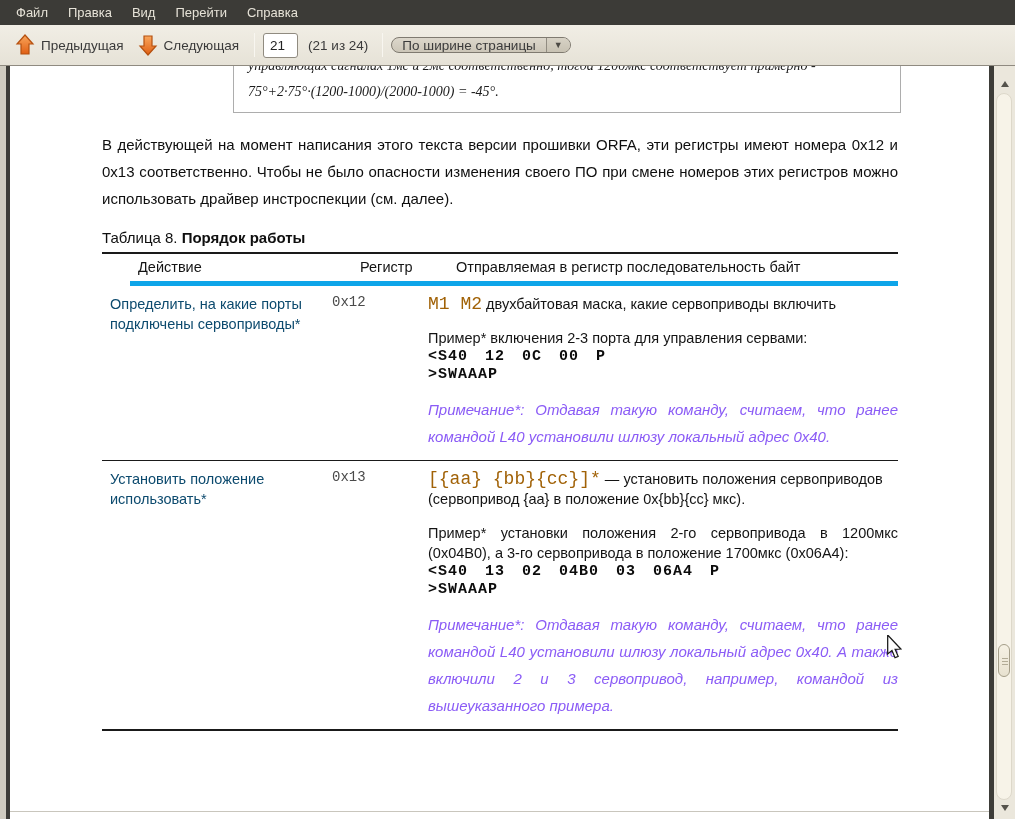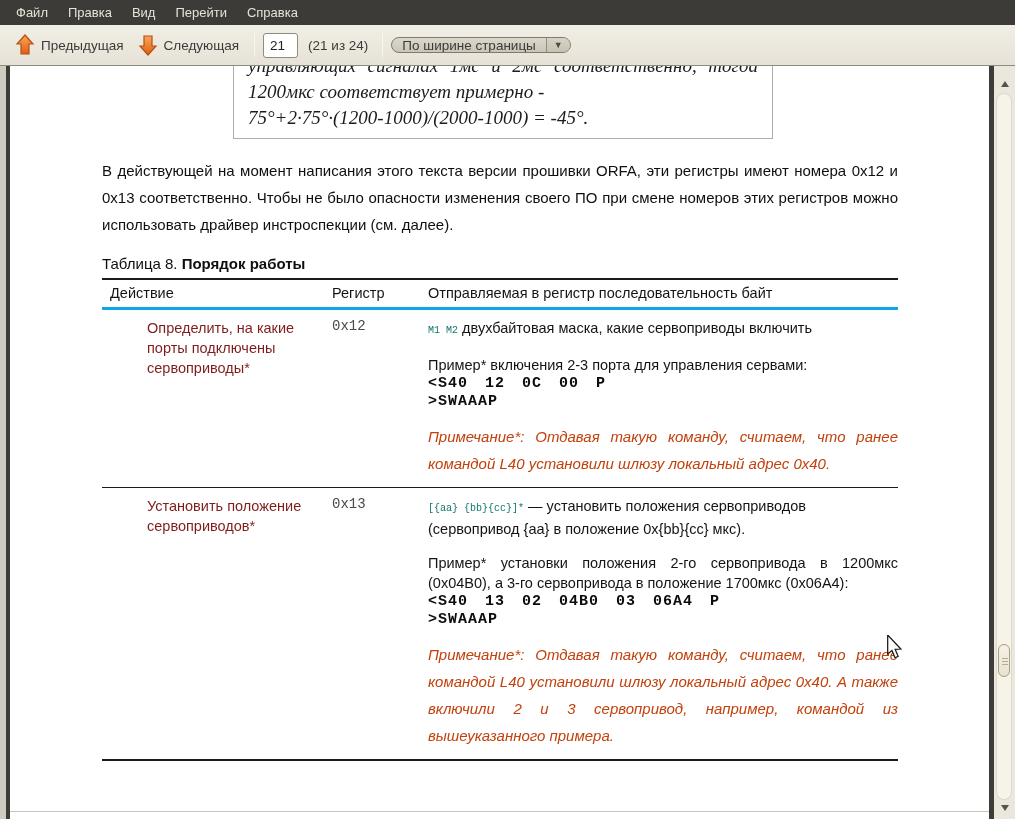--- a/index.html
+++ b/index.html
@@ -33,52 +33,52 @@
   .arrow-svg { display:block; }
 
   
   .docarea { position:relative; flex:1; background:#fff; overflow:hidden; }
   .edge-left-bg   { position:absolute; left:0; top:0; bottom:0; width:6px; background:#cfcbc0; }
   .edge-left-line { position:absolute; left:6px; top:0; bottom:0; width:4px; background:#3d3c38; }
   .edge-right-line{ position:absolute; left:989px; top:0; bottom:0; width:5px; background:#3d3c38; }
 
   .content { position:absolute; left:102px; top:0; width:796px; color:#111; }
 
-  .notebox { margin:-16px 0 0 131px; width:540px; border:1px solid #adadad;
+  .notebox { margin:-16px 0 0 131px; width:668px; border:1px solid #adadad;
              padding:2px 14px 7px 14px;
              font-family:"Liberation Serif",serif; font-style:italic;
-             font-size:19px; line-height:26px; color:#1c1c1c; text-align:justify; }
+             font-size:14px; line-height:26px; color:#1c1c1c; text-align:justify; }
   .notebox span { display:block; }
 
   .para { font-size:15px; line-height:27px; text-align:justify; color:#0f0f0f; }
   .para1 { margin-top:16px; }
   .para2 { margin-top:18px; }
 
   .tcaption { margin-top:17px; font-size:15px; color:#0f0f0f; }
   .tcaption b { font-weight:bold; }
 
   
   .dtable { margin-top:6px; width:796px; border-top:2px solid #1a1a1a; border-bottom:2px solid #1a1a1a; }
   .trow { display:grid; grid-template-columns:230px 96px 470px; }
-  .thead { border-bottom:3px solid #0ea5e9; }
+  .thead { border-bottom:5px solid #0ea5e9;margin-left:28px; }
   .thead .cell { padding:5px 0 6px 0; font-size:14.5px; color:#141414; }
   .thead .c1 { padding-left:8px; }
   .tbody-row { border-bottom:1px solid #1a1a1a; }
   .tbody-row:last-child { border-bottom:none; }
   .cell { font-size:14.5px; }
-  .body-c1 { padding:8px 12px 8px 8px; line-height:20px; color:#7f1d1d;margin-left:37px; }
+  .body-c1 { padding:8px 12px 8px 8px; line-height:20px; color:#0c4a6e; }
   .body-c2 { padding-top:8px; font-family:"Liberation Mono","DejaVu Sans Mono",monospace;
              font-size:14px; color:#4a4a4a; }
   .body-c3 { padding:8px 0 10px 0; line-height:20px; color:#141414; }
-  .mono-inline { font-family:"Liberation Mono","DejaVu Sans Mono",monospace; font-size:10px; color:#0f766e; }
+  .mono-inline { font-family:"Liberation Mono","DejaVu Sans Mono",monospace; font-size:18px; color:#a16207; }
   .example-intro { margin-top:14px; text-align:justify; }
   .codeline { font-family:"Liberation Mono","DejaVu Sans Mono",monospace; font-weight:bold;
               font-size:15px; letter-spacing:1px; word-spacing:7px; color:#0c0c0c; line-height:18px; }
   .tnote { margin-top:12px; font-style:italic; font-size:15px; line-height:27px;
-           text-align:justify; color:#c2410c; }
+           text-align:justify; color:#8b5cf6; }
 
   .bottom-hairline { position:absolute; left:10px; width:979px; top:745px;
                      border-top:1px solid #c9c6bd; }
 
   
   .sbar { position:absolute; right:0; top:0; width:21px; height:100%; background:#ebe7dc; }
   .sb-step { position:absolute; left:0; width:21px; height:14px; display:flex;
              align-items:center; justify-content:center; }
   .sb-step-up { top:11px; }
   .sb-step-down { bottom:4px; }
@@ -169,21 +169,21 @@
           <div class="cell body-c3">
             <div><span class="mono-inline">M1 M2</span><span> двухбайтовая маска, какие сервоприводы включить</span></div>
             <div class="example-intro">Пример* включения 2-3 порта для управления сервами:</div>
             <div class="codeline">&lt;S40 12 0C 00 P</div>
             <div class="codeline">&gt;SWAAAP</div>
             <div class="tnote">Примечание*: Отдавая такую команду, считаем, что ранее командой L40 установили шлюзу локальный адрес 0x40.</div>
           </div>
         </div>
 
         <div class="trow tbody-row">
-          <div class="cell body-c1">Установить положение сервоприводов*</div>
+          <div class="cell body-c1">Установить положение использовать*</div>
           <div class="cell body-c2">0x13</div>
           <div class="cell body-c3">
             <div><span class="mono-inline">[{aa} {bb}{cc}]*</span><span> — установить положения сервоприводов (сервопривод {aa} в положение 0x{bb}{cc} мкс).</span></div>
             <div class="example-intro">Пример* установки положения 2-го сервопривода в 1200мкс (0x04B0), а 3-го сервопривода в положение 1700мкс (0x06A4):</div>
             <div class="codeline">&lt;S40 13 02 04B0 03 06A4 P</div>
             <div class="codeline">&gt;SWAAAP</div>
             <div class="tnote">Примечание*: Отдавая такую команду, считаем, что ранее командой L40 установили шлюзу локальный адрес 0x40. А также включили 2 и 3 сервопривод, например, командой из вышеуказанного примера.</div>
           </div>
         </div>
       </div>

